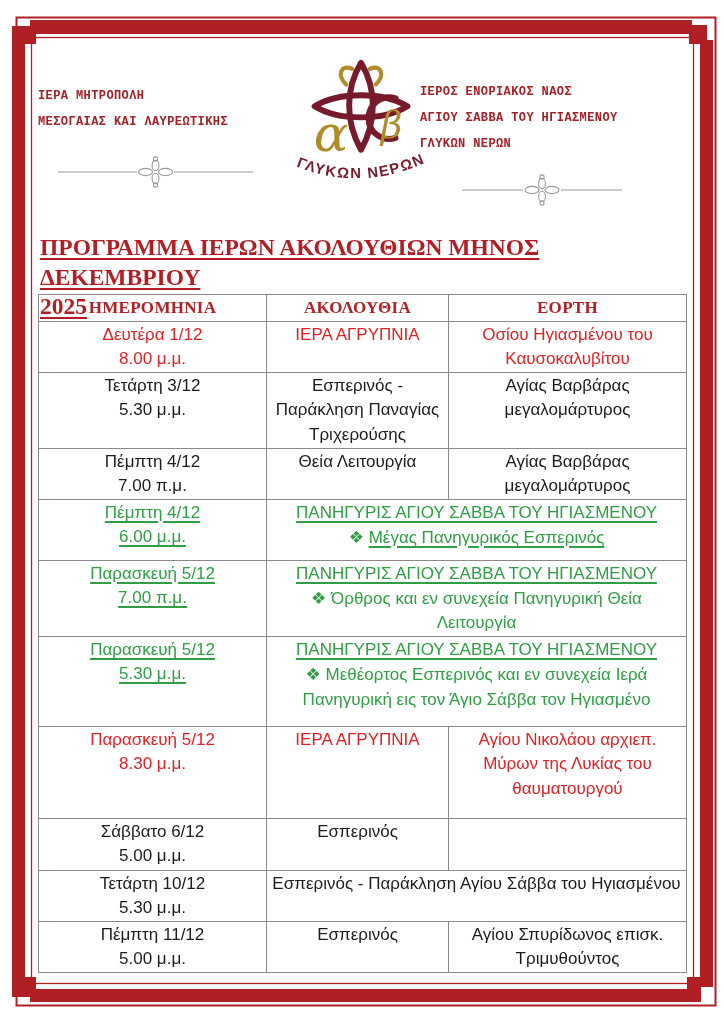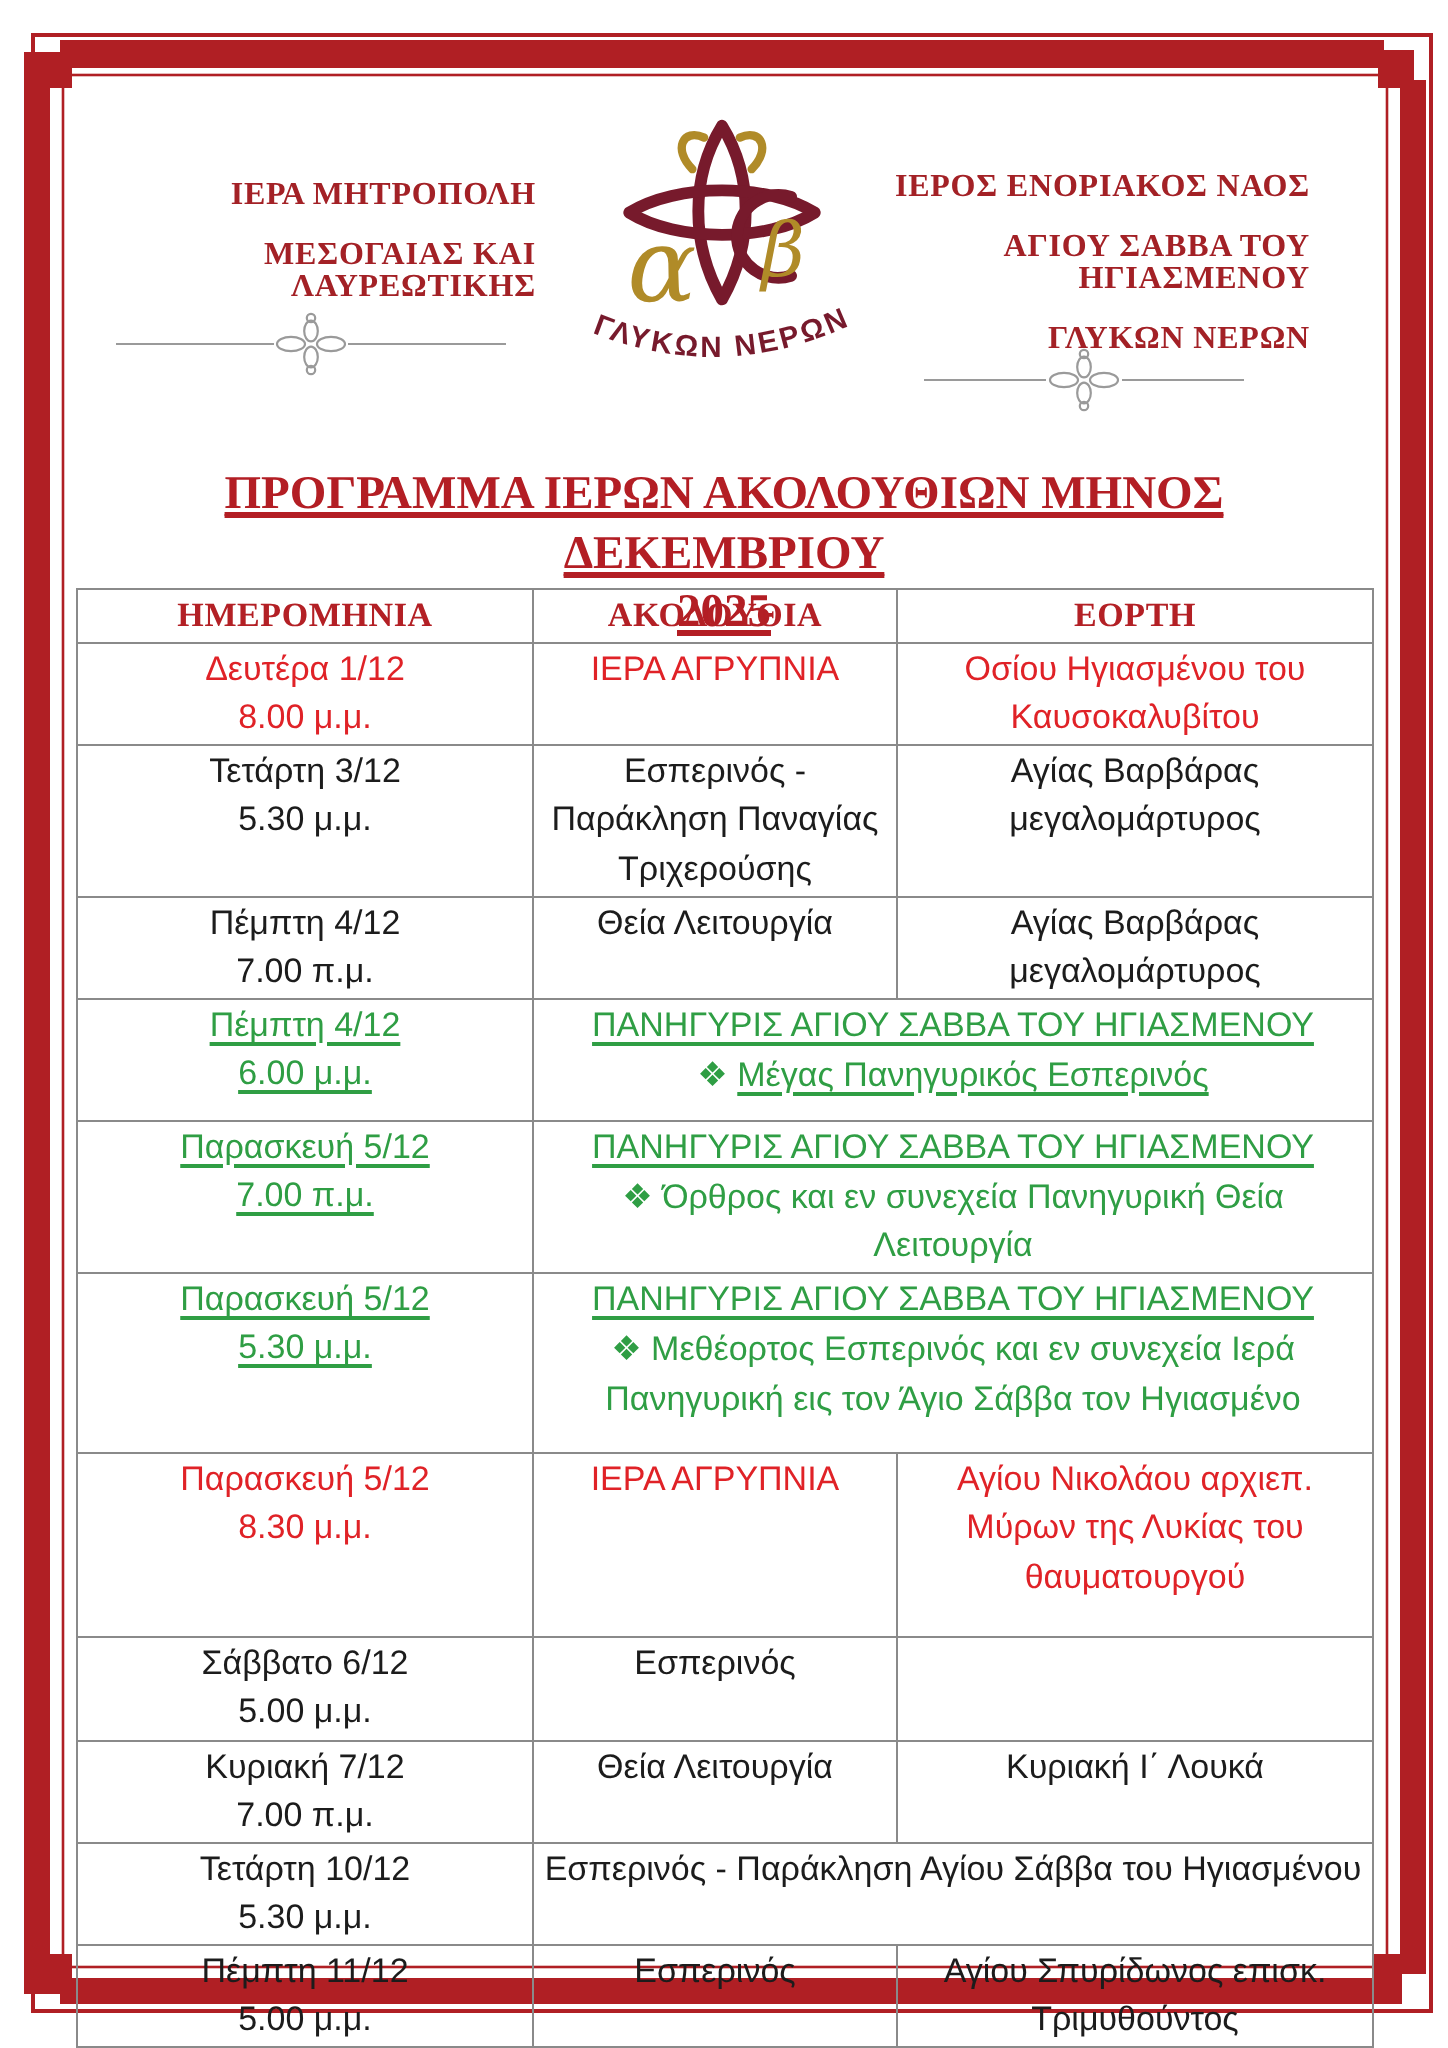--- a/index.html
+++ b/index.html
@@ -1,33 +1,33 @@
 <!DOCTYPE html>
 <html><head>
 <meta charset="utf-8">
 <style>
   html,body{margin:0;padding:0;background:#ffffff;}
   #page{position:relative;width:724px;height:1024px;background:#ffffff;overflow:hidden;
         font-family:"Liberation Sans","DejaVu Sans",sans-serif;}
   
   #frame{position:absolute;left:0;top:0;width:724px;height:1024px;pointer-events:none;}
   
-  .org{position:absolute;text-align:right;color:#a32126;font-family:Liberation Serif, serif;
-       font-weight:bold;font-size:16px;letter-spacing:.4px;line-height:1;}
+  .org{position:absolute;text-align:left;color:#a32126;font-family:Liberation Mono, monospace;
+       font-weight:bold;font-size:12px;letter-spacing:.4px;line-height:1;}
   .org div{margin:0 0 14px 0;}
   #org-left{left:38px;top:90px;width:230px;}
   #org-right{left:420px;top:86px;width:235px;}
   .divider{position:absolute;}
   #divider-left{left:58px;top:156px;}
   #divider-right{left:462px;top:174px;}
   #logo{position:absolute;left:287px;top:58px;width:148px;height:142px;}
   
-  #title{position:absolute;left:40px;top:233px;width:644px;text-align:center;
+  #title{position:absolute;left:40px;top:233px;width:644px;text-align:left;
          color:#b31e24;font-family:"Liberation Serif","DejaVu Serif",serif;
-         font-weight:bold;font-size:23.5px;line-height:1.26;text-decoration:underline;}
+         font-weight:bold;font-size:23.5px;line-height:1.26;}
   #title span{text-decoration:underline;text-decoration-thickness:2px;text-underline-offset:3px;}
   
   #sched{position:absolute;left:38px;top:294px;width:648px;border-collapse:collapse;table-layout:fixed;}
   #sched th,#sched td{border:1.5px solid #8a8a8a;text-align:center;vertical-align:top;padding:1px 5px;}
   #sched th{font-family:"Liberation Serif","DejaVu Serif",serif;color:#b32025;
             font-size:17px;font-weight:bold;padding:3px 2px;letter-spacing:.3px;vertical-align:middle;}
   #sched td{font-size:17px;line-height:1.42;font-weight:500;}
   .c-red{color:#e02227;}
   .c-black{color:#1c1c1c;}
   .c-green{color:#2f9e44;}
@@ -203,28 +203,20 @@
 
     <tr class="c-black" style="height:48px">
       <td class="date-cell">
         <div>Σάββατο 6/12</div>
         <div>5.00 μ.μ.</div>
       </td>
       <td>Εσπερινός</td>
       <td></td>
     </tr>
 
-    <tr class="c-black" style="height:47px">
-      <td class="date-cell">
-        <div>Κυριακή 7/12</div>
-        <div>7.00 π.μ.</div>
-      </td>
-      <td>Θεία Λειτουργία</td>
-      <td>Κυριακή Ι΄ Λουκά</td>
-    </tr>
 
     <tr class="c-black" style="height:48px">
       <td class="date-cell">
         <div>Τετάρτη 10/12</div>
         <div>5.30 μ.μ.</div>
       </td>
       <td class="span-cell" colspan="2">Εσπερινός -  Παράκληση Αγίου Σάββα του Ηγιασμένου</td>
     </tr>
 
     <tr class="c-black" style="height:46px">

